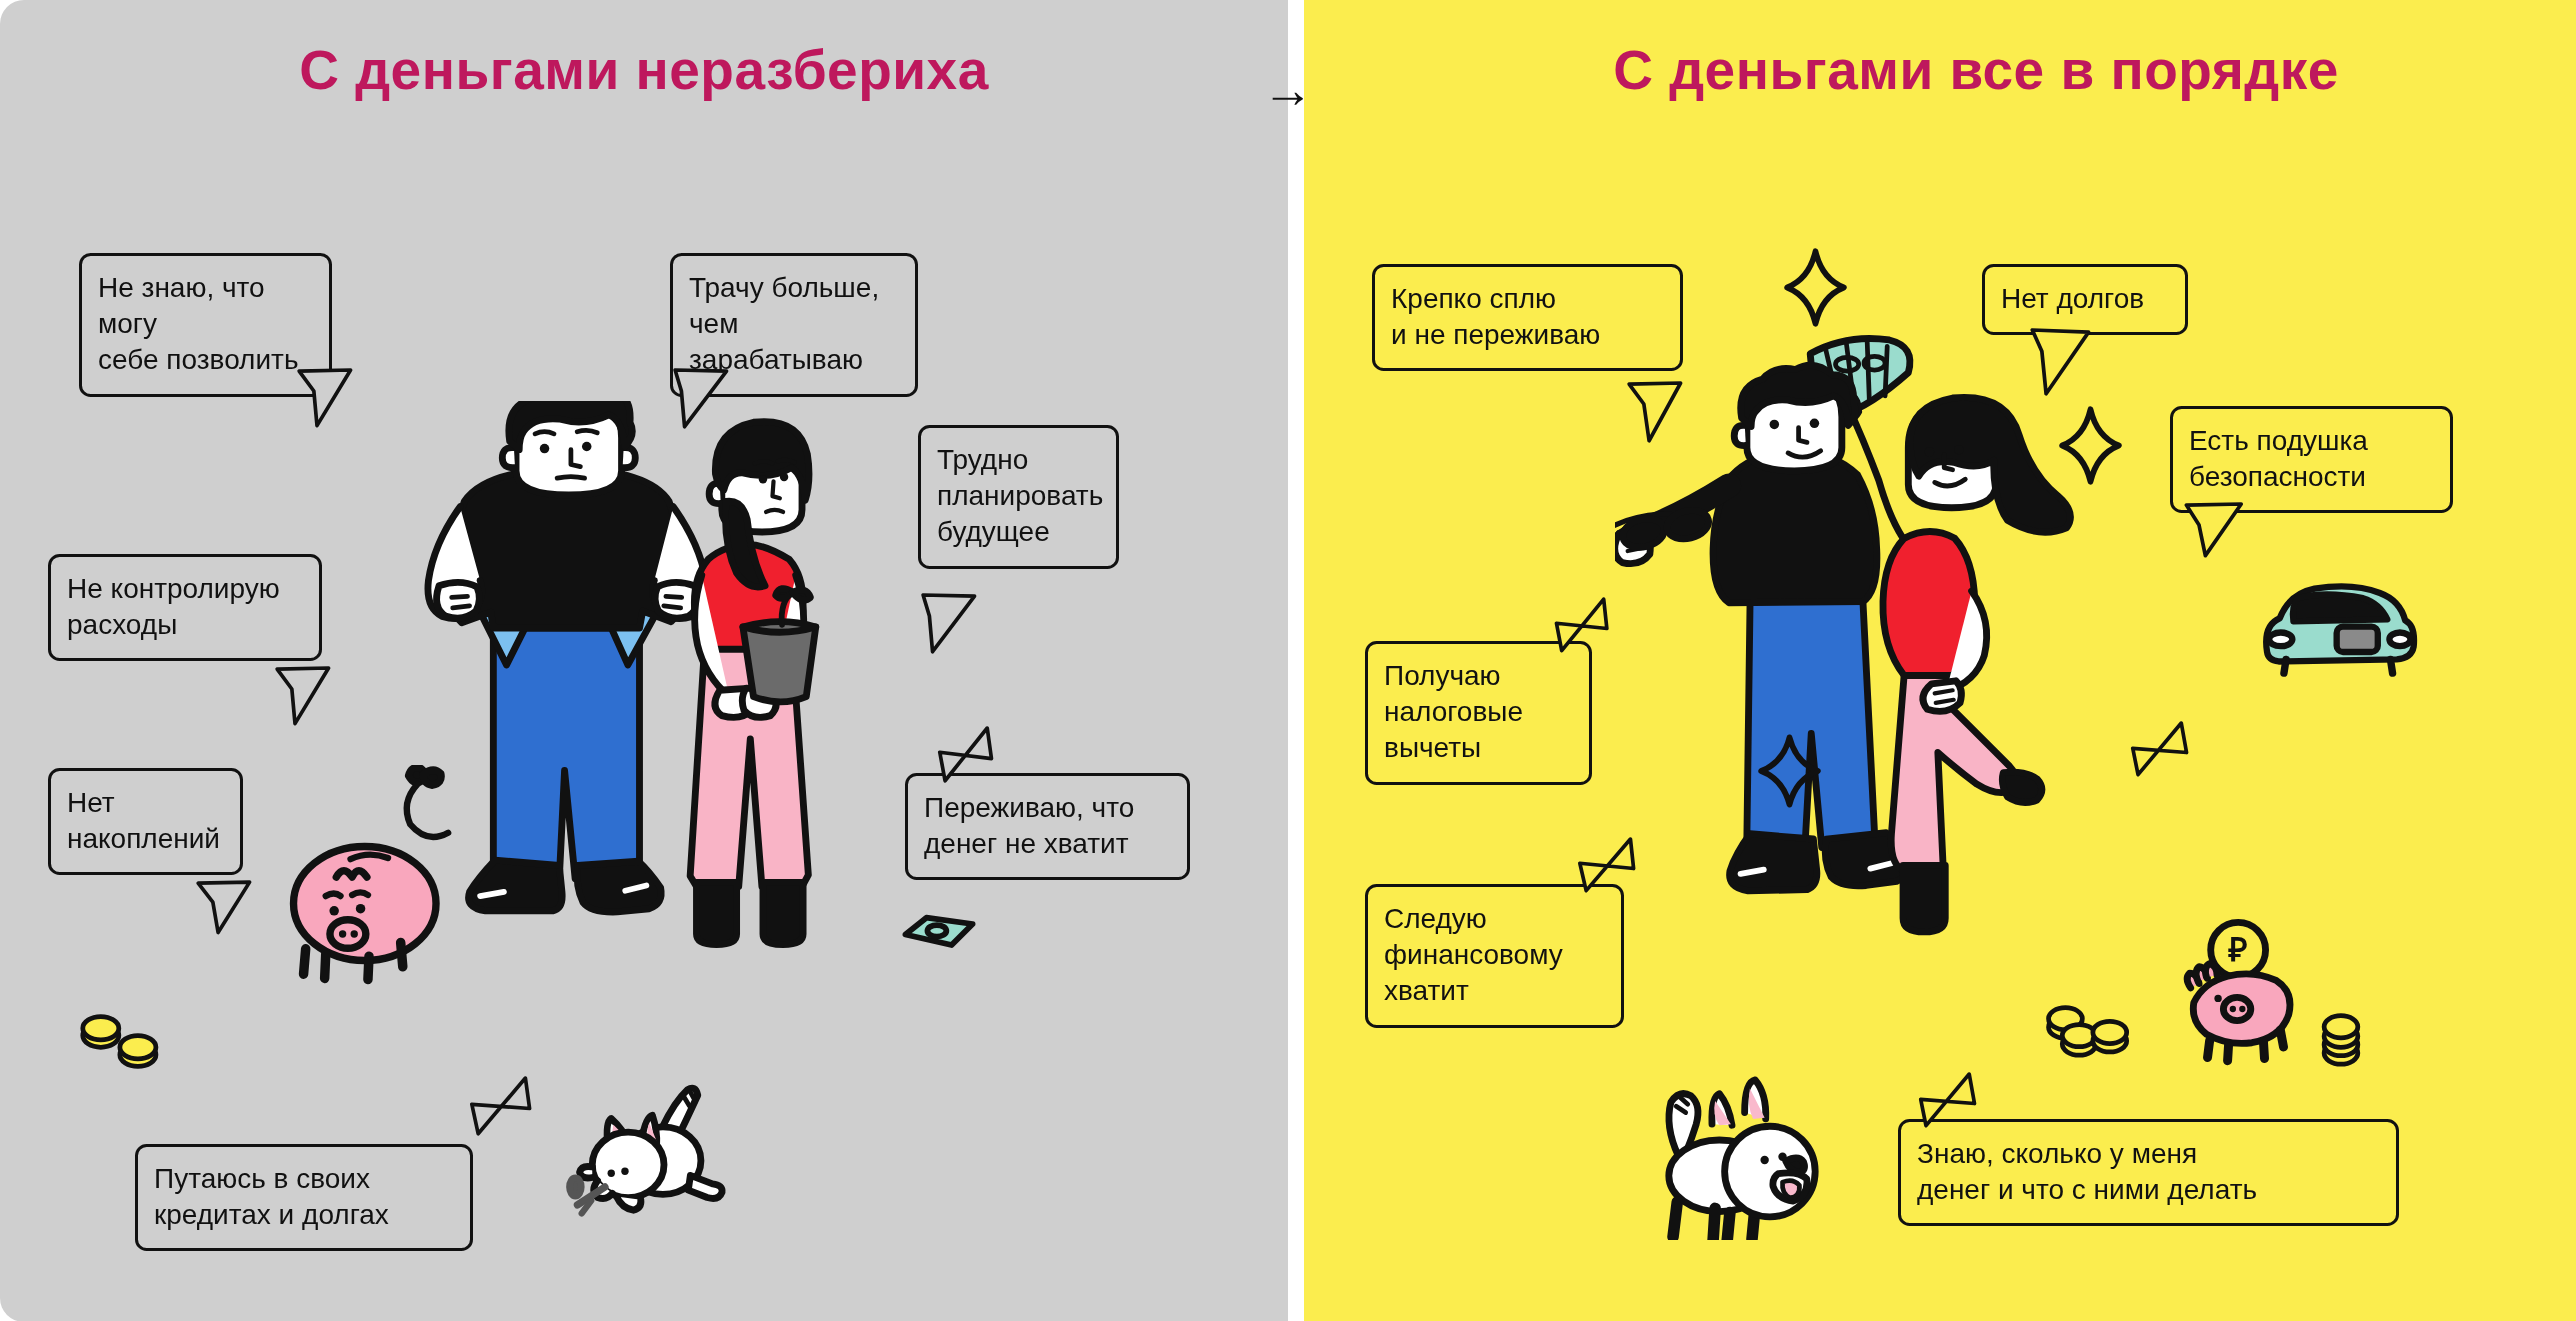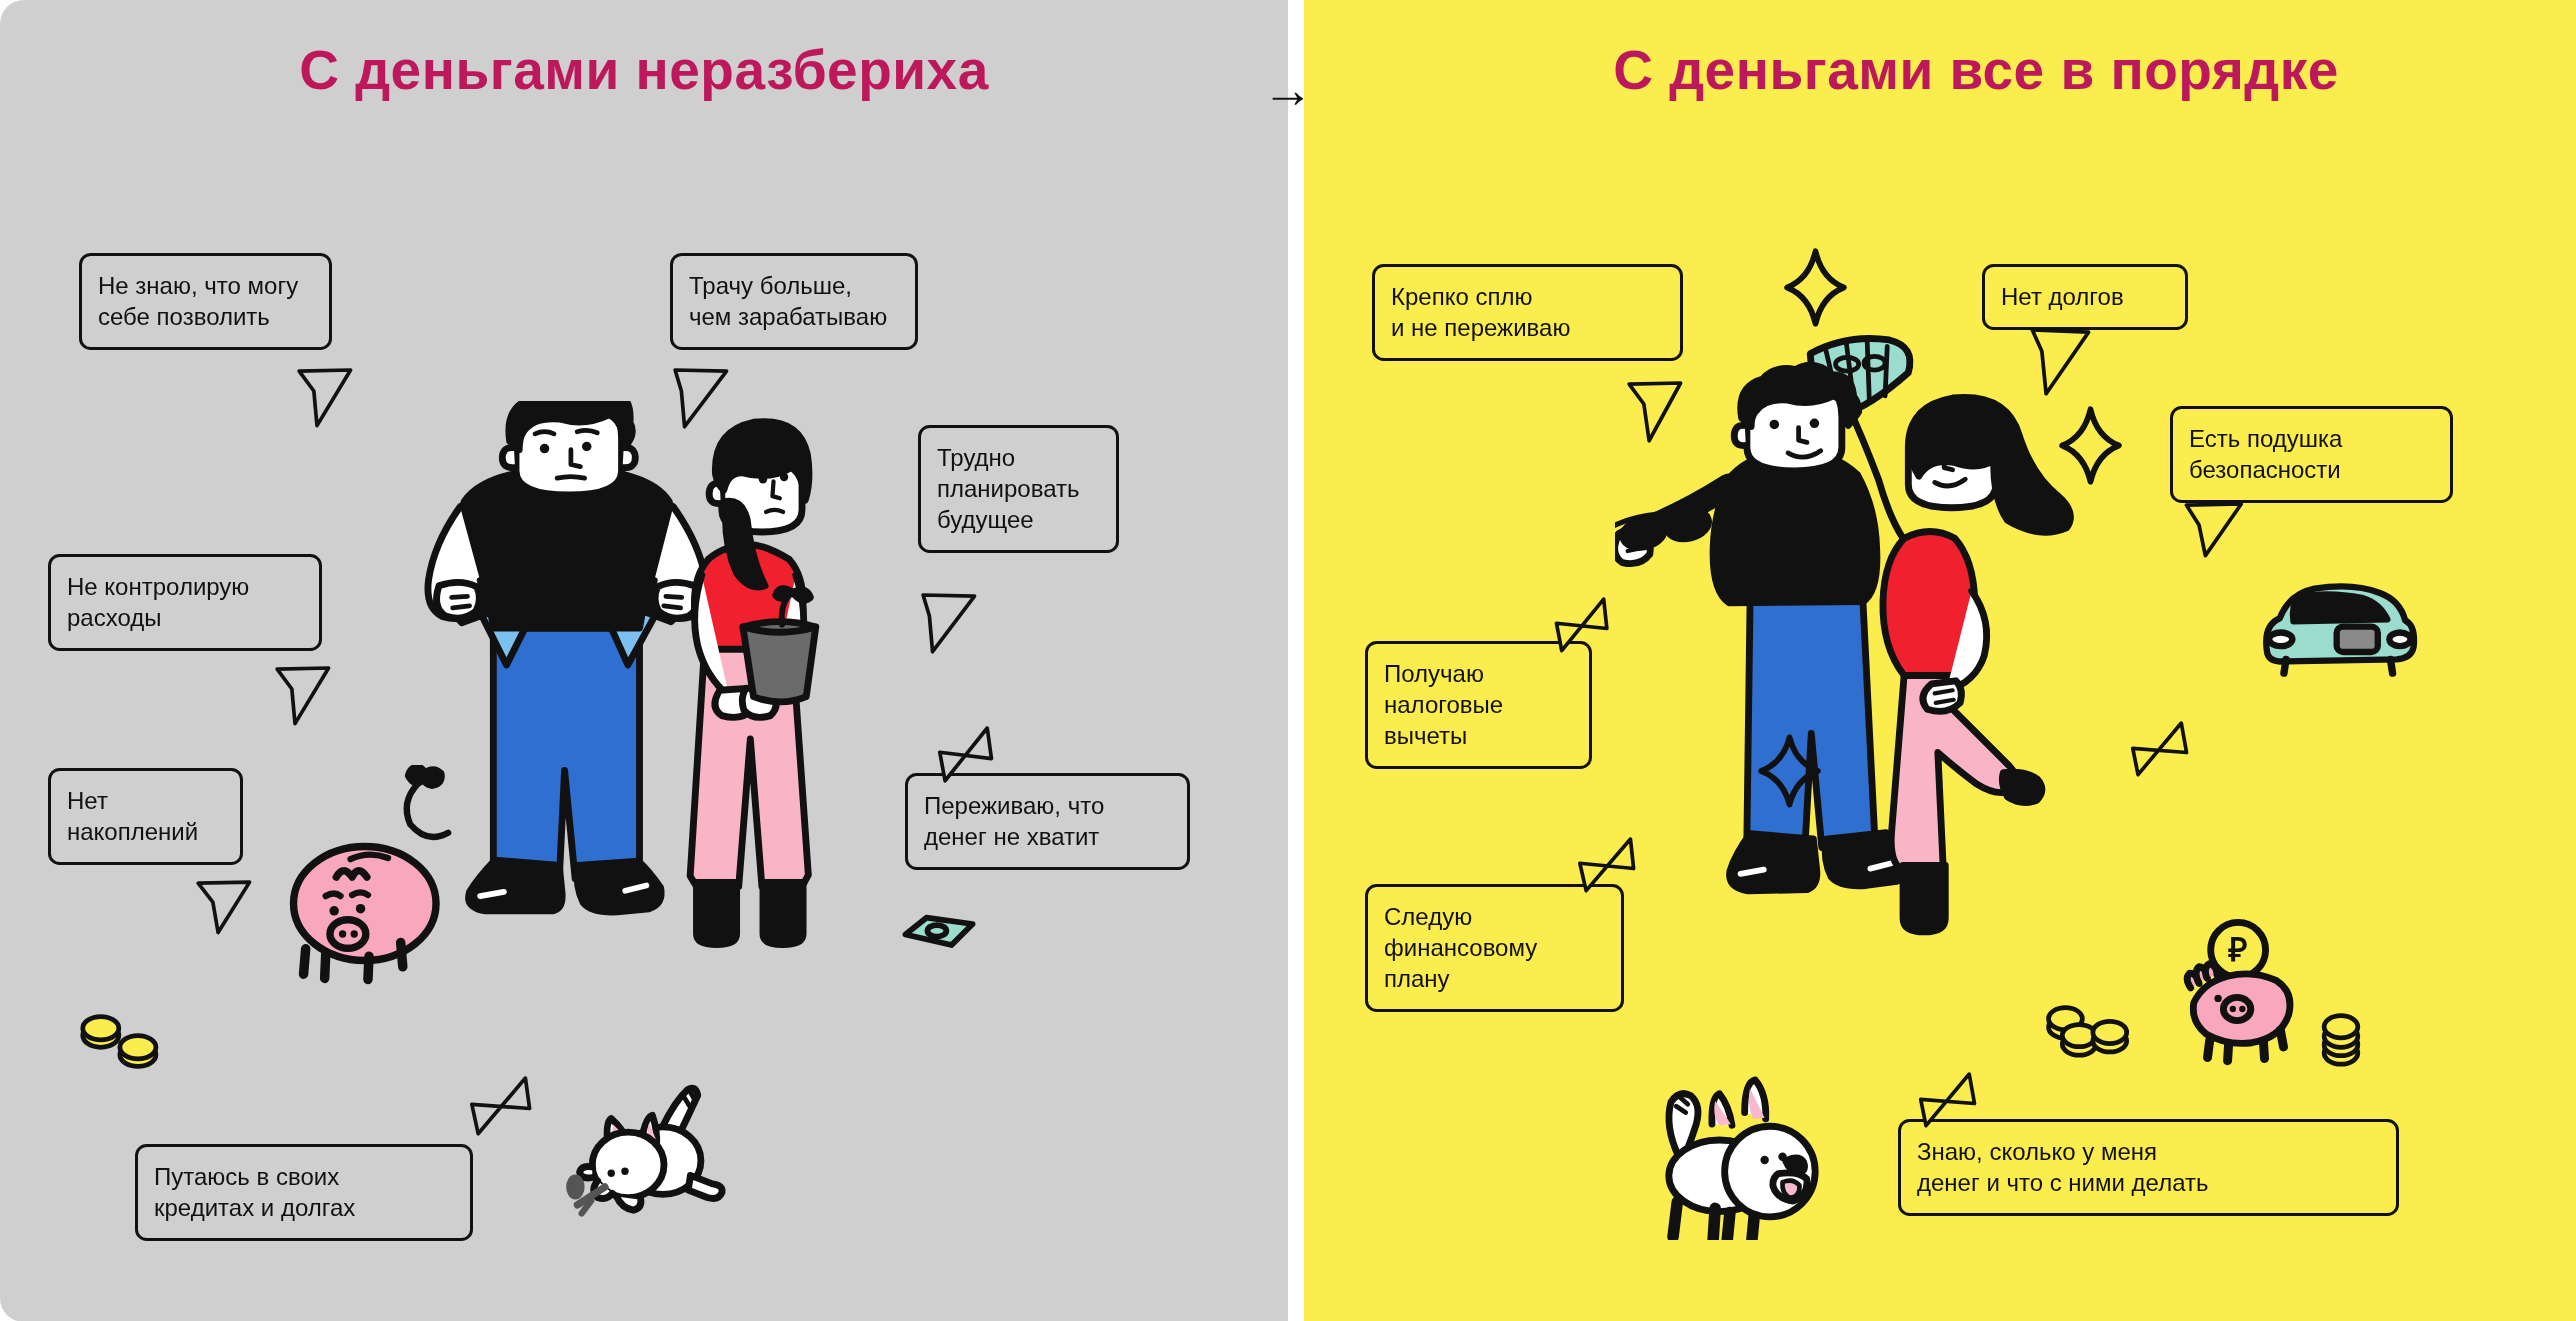--- a/index.html
+++ b/index.html
@@ -19,21 +19,21 @@
   }
   #arrow-divider {
     position:absolute; left:1243px; top:63px; width:90px; height:58px;
     font-size:51px; line-height:53px; color:#111; text-align:center; z-index:30;
   }
 
   
   .bubble {
     position:absolute; background:transparent; border:3.2px solid #111;
     border-radius:11.6px; padding:13.7px 16px 15px 16px;
-    font-size:24px; line-height:1.30; color:#111; white-space:pre-line;
+    font-size:28px; line-height:1.30; color:#111; white-space:pre-line;
     z-index:20;
   }
   
   .tail-svg { position:absolute; overflow:visible; z-index:21; }
 
   
   .art { position:absolute; z-index:10; }
   svg { display:block; }
 </style>
 </head>
@@ -378,21 +378,21 @@
 
   <div class="bubble" style="left:1365px; top:641px; width:227px;">Получаю
 налоговые
 вычеты</div>
   <svg class="tail-svg" style="left:1547px; top:599px; width:63px; height:58px;" viewBox="0 0 120 110">
     <path d="M108 0 L28 98 L18 46 L114 56 Z" fill="#fbed4e" stroke="#111" stroke-width="7" stroke-linejoin="round"></path>
   </svg>
 
   <div class="bubble" style="left:1365px; top:884px; width:259px;">Следую
 финансовому
-плану</div>
+хватит</div>
   <svg class="tail-svg" style="left:1568px; top:839px; width:69px; height:58px;" viewBox="0 0 130 110">
     <path d="M118 0 L34 98 L22 46 L124 56 Z" fill="#fbed4e" stroke="#111" stroke-width="7" stroke-linejoin="round"></path>
   </svg>
 
   <svg class="tail-svg" style="left:2122px; top:723px; width:69px; height:58px;" viewBox="0 0 130 110">
     <path d="M112 0 L30 98 L20 48 L122 56 Z" fill="#fbed4e" stroke="#111" stroke-width="7" stroke-linejoin="round"></path>
   </svg>
 
   <div class="bubble" style="left:1898px; top:1119px; width:501px;">Знаю, сколько у меня
 денег и что с ними делать</div>

